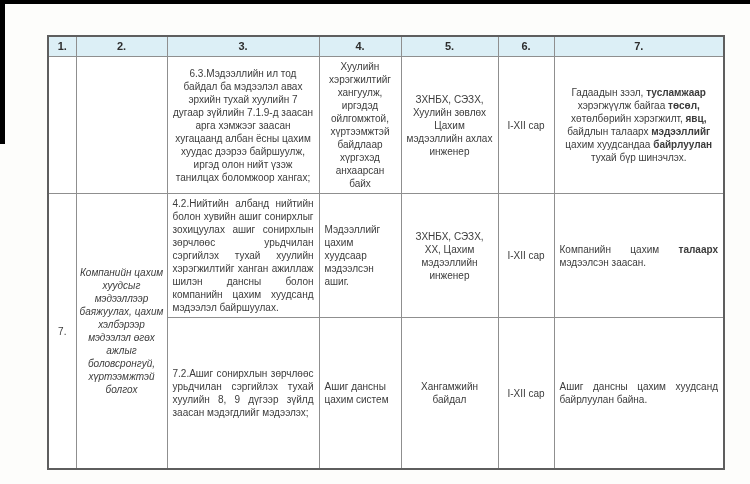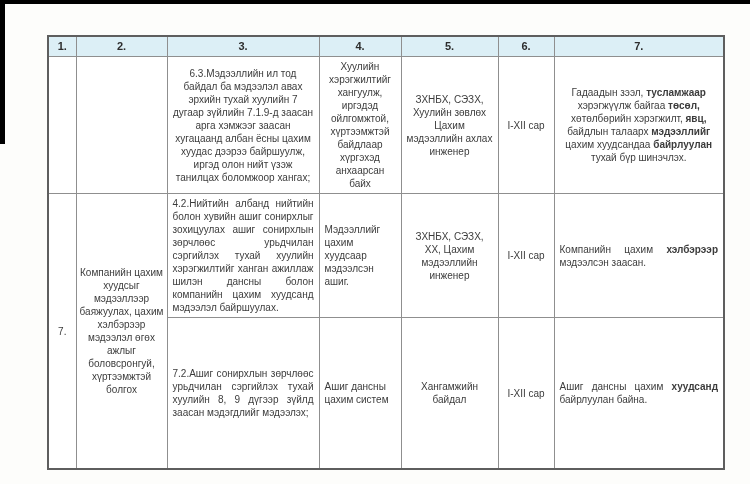--- a/index.html
+++ b/index.html
@@ -44,21 +44,21 @@
     text-align: center;
     height: 15px;
     padding: 2px;
   }
   tr.row-1 td { height: 117px; text-align: center; }
   tr.row-2 td { height: 117px; }
   tr.row-3 td { height: 144px; }
   td.just   { text-align: justify; text-justify: inter-word; }
   td.center { text-align: center; }
   td.left   { text-align: left; }
-  td.obj-cell { padding: 3px 3px; }
+  td.obj-cell { padding: 3px 3px; font-style: italic; }
 </style>
 </head>
 <body>
 
 <div>
   <div class="scan-bar-top"></div>
   <div class="scan-bar-left"></div>
 
   <table class="plan-table">
     <colgroup>
@@ -91,24 +91,24 @@
         <td class="center">I-XII сар</td>
         <td class="just"><span>Гадаадын зээл, </span><span style="font-weight: 700;">тусламжаар</span><span> хэрэгжүүлж байгаа </span><span style="font-weight: 700;">төсөл,</span><span> хөтөлбөрийн хэрэгжилт, </span><span style="font-weight: 700;">явц,</span><span> байдлын талаарх </span><span style="font-weight: 700;">мэдээллийг</span><span> цахим хуудсандаа </span><span style="font-weight: 700;">байрлуулан</span><span> тухай бүр шинэчлэх.</span></td>
       </tr>
       <tr class="row-2">
         <td class="center" rowspan="2">7.</td>
         <td class="center obj-cell" rowspan="2">Компанийн цахим хуудсыг мэдээллээр баяжуулах, цахим хэлбэрээр мэдээлэл өгөх ажлыг боловсронгуй, хүртээмжтэй болгох</td>
         <td class="just">4.2.Нийтийн албанд нийтийн болон хувийн ашиг сонирхлыг зохицуулах ашиг сонирхлын зөрчлөөс урьдчилан сэргийлэх тухай хуулийн хэрэгжилтийг ханган ажиллаж шилэн дансны болон компанийн цахим хуудсанд мэдээлэл байршуулах.</td>
         <td class="left">Мэдээллийг цахим хуудсаар мэдээлсэн ашиг.</td>
         <td class="center">ЗХНБХ, СЭЗХ, ХХ, Цахим мэдээллийн инженер</td>
         <td class="center">I-XII сар</td>
-        <td class="just"><span>Компанийн цахим </span><span style="font-weight: 700;">хэлбэрээр</span><span> мэдээлсэн заасан.</span></td>
+        <td class="just"><span>Компанийн цахим </span><span style="font-weight: 700;">талаарх</span><span> мэдээлсэн заасан.</span></td>
       </tr>
       <tr class="row-3">
         <td class="just">7.2.Ашиг сонирхлын зөрчлөөс урьдчилан сэргийлэх тухай хуулийн 8, 9 дүгээр зүйлд заасан мэдэгдлийг мэдээлэх;</td>
         <td class="left">Ашиг дансны цахим систем</td>
         <td class="center">Хангамжийн байдал</td>
         <td class="center">I-XII сар</td>
-        <td class="just"><span>Ашиг дансны цахим </span><span style="font-weight: 700;">хуудсанд</span><span> байрлуулан байна.</span></td>
+        <td class="just"><span>Ашиг дансны цахим </span><span style="font-weight: 400;">хуудсанд</span><span> байрлуулан байна.</span></td>
       </tr>
     </tbody>
   </table>
 </div>
 
 </body></html>

